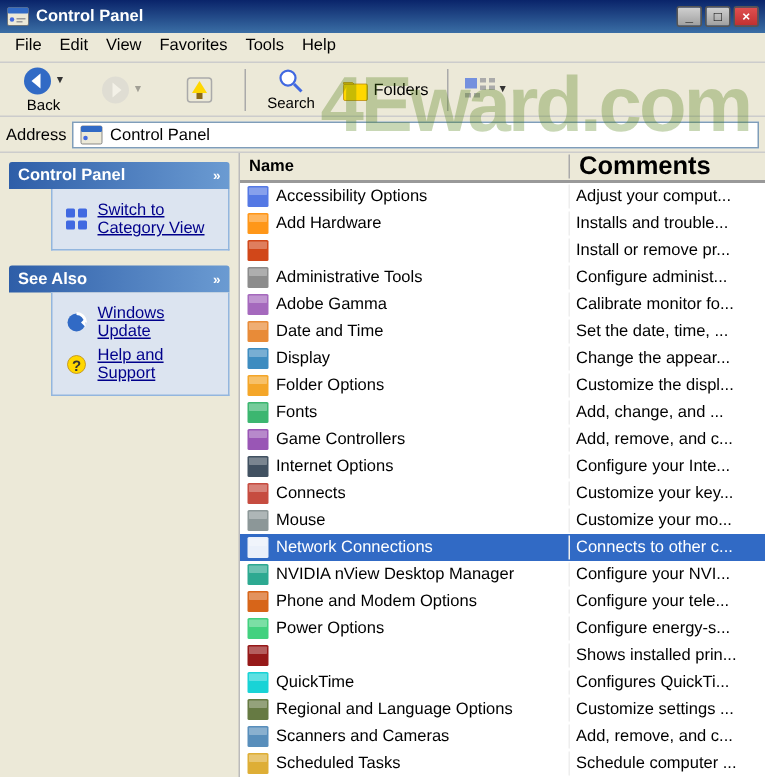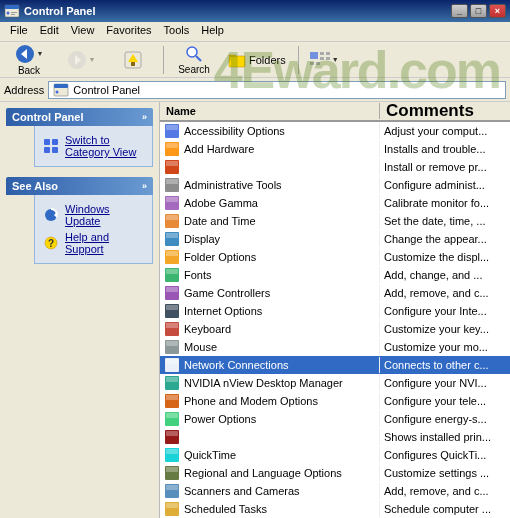--- a/index.html
+++ b/index.html
@@ -604,21 +604,21 @@
           <div class="item-comment-cell">Configure your Inte...</div>
         </div>
         <div class="list-item">
           <div class="item-name-cell">
             <span class="item-icon">
     <svg width="16" height="16" viewBox="0 0 16 16">
       <rect x="1" y="1" width="14" height="14" rx="1" fill="#C0392B" opacity="0.9"></rect>
       <rect x="2" y="2" width="12" height="5" rx="0.5" fill="white" opacity="0.3"></rect>
     </svg>
   </span>
-  <span style="overflow:hidden;text-overflow:ellipsis;">Keyboard</span>
+  <span style="overflow:hidden;text-overflow:ellipsis;">Connects</span>
           </div>
           <div class="item-comment-cell">Customize your key...</div>
         </div>
         <div class="list-item">
           <div class="item-name-cell">
             <span class="item-icon">
     <svg width="16" height="16" viewBox="0 0 16 16">
       <rect x="1" y="1" width="14" height="14" rx="1" fill="#7F8C8D" opacity="0.9"></rect>
       <rect x="2" y="2" width="12" height="5" rx="0.5" fill="white" opacity="0.3"></rect>
     </svg>

